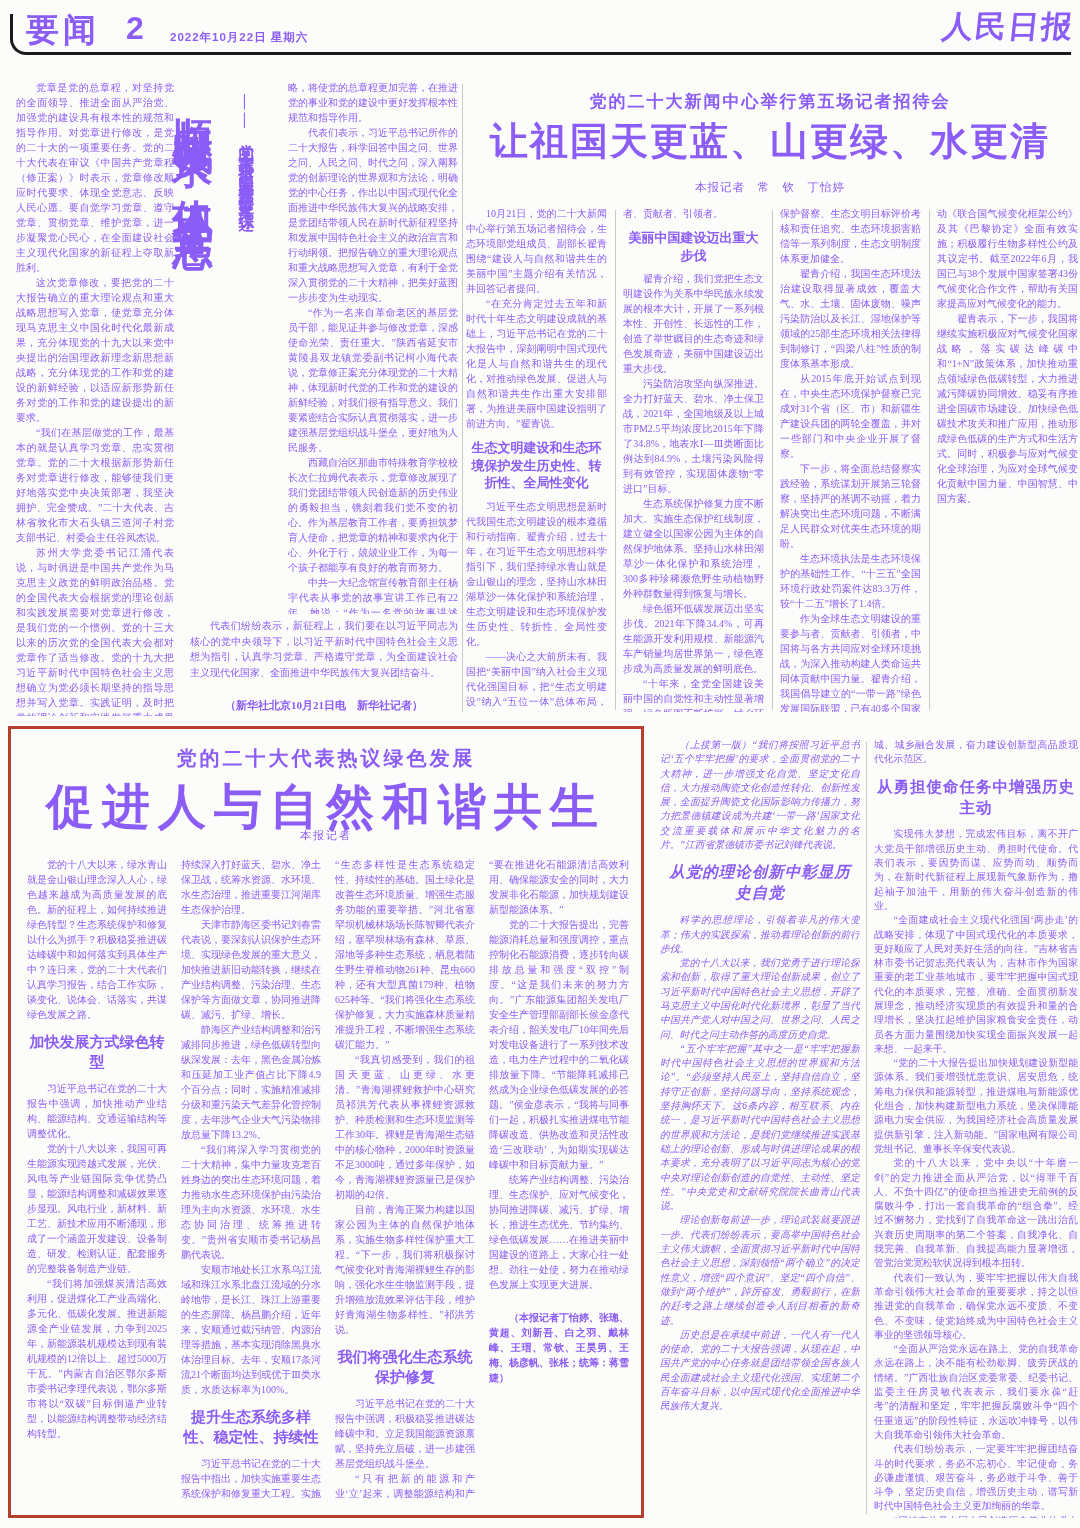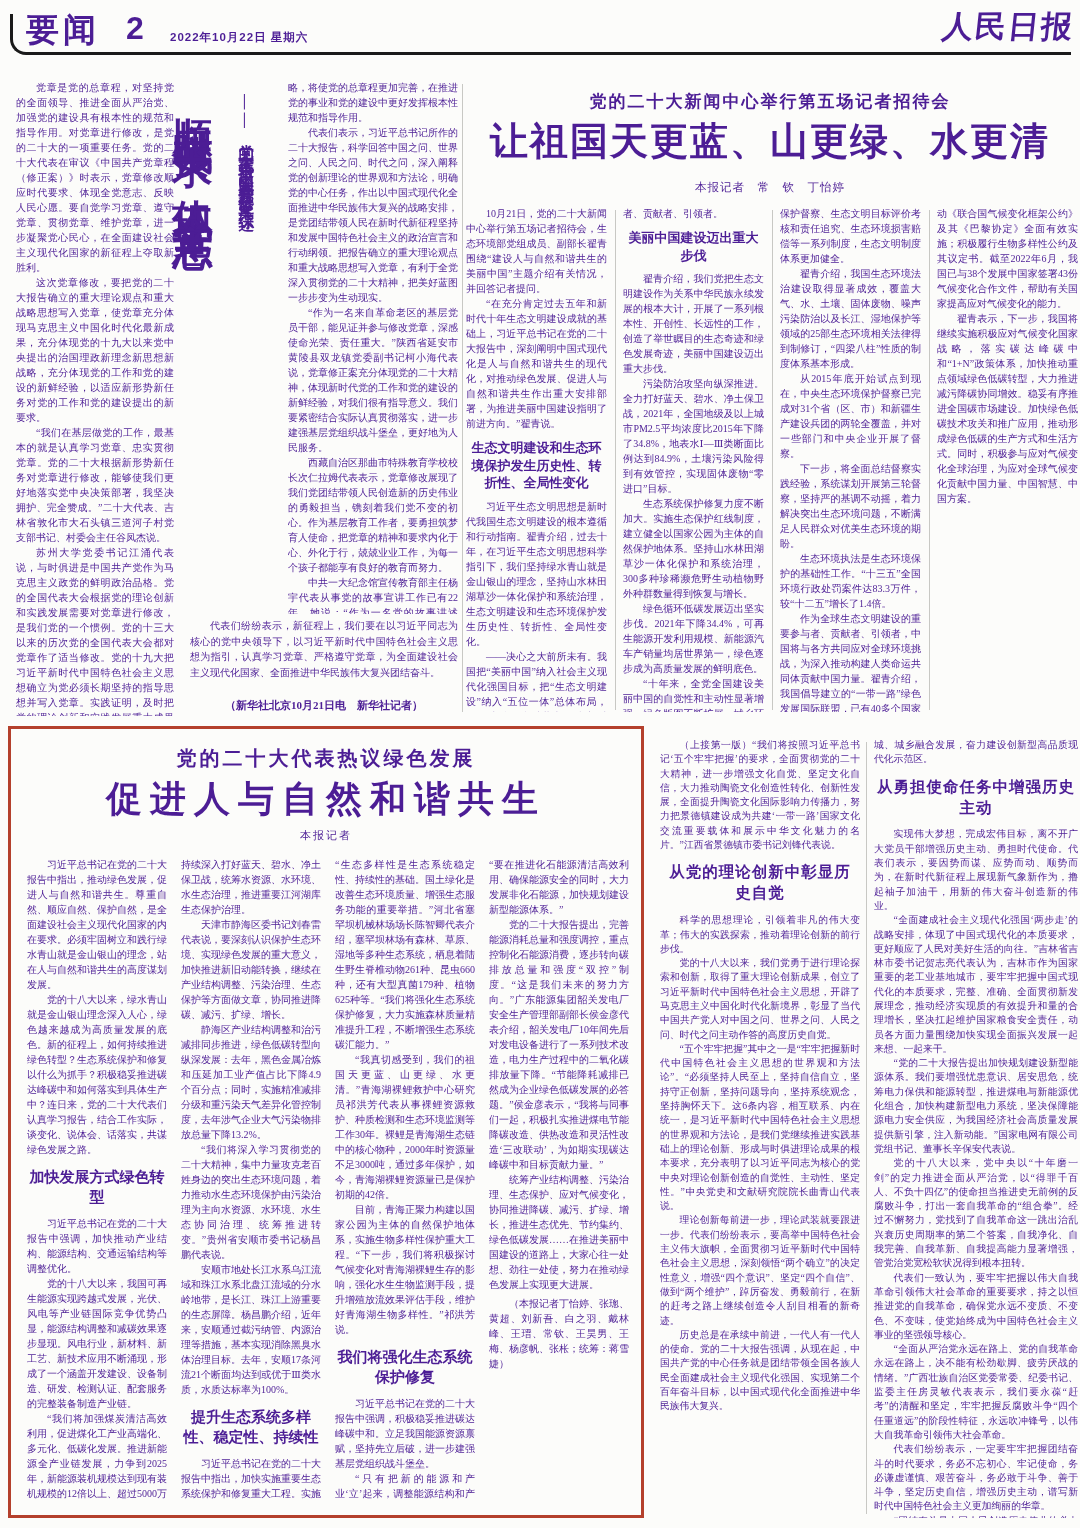--- a/index.html
+++ b/index.html
@@ -1,34 +1,34 @@
 <!DOCTYPE html>
 <html><head>
 <meta charset="utf-8">
 <style>
   html,body{margin:0;padding:0;background:#e8e8e6;}
-  .page{position:relative;width:1080px;height:1528px;background:#fcfcfa;color:#4c1d95;
+  .page{position:relative;width:1080px;height:1528px;background:#fcfcfa;color:#8b5cf6;
         font-family:"Liberation Serif","DejaVu Serif",serif;overflow:hidden;}
   
   .mh-rule{position:absolute;left:10px;top:14px;width:1058px;height:38px;
            border-left:3px solid #1a1a1a;border-bottom:3px solid #1a1a1a;border-bottom-left-radius:16px;}
   .mh-section{position:absolute;left:26px;top:8px;font-family:"Liberation Sans","DejaVu Sans",sans-serif;
               font-weight:900;font-size:33px;letter-spacing:4px;}
   .mh-page{position:absolute;left:126px;top:10px;font-family:"Liberation Sans","DejaVu Sans",sans-serif;
            font-weight:700;font-size:32px;}
   .mh-date{position:absolute;left:170px;top:30px;font-family:"Liberation Sans","DejaVu Sans",sans-serif;
            font-weight:700;font-size:11.5px;letter-spacing:1px;}
   .mh-logo{position:absolute;left:928px;top:6px;width:146px;text-align:right;font-weight:900;font-size:31px;
            letter-spacing:2px;transform:skewX(-6deg);font-family:"Liberation Serif","DejaVu Serif",serif;}
   
   .col{position:absolute;overflow:hidden;font-size:10px;line-height:1.5;}
   .dcol{font-size:9.8px;line-height:1.46;}
   .t-p{margin:0;text-indent:2em;text-align:justify;}
   .t-c{margin:0;text-align:justify;}
-  .t-cr{margin:4px 0 0 0;font-weight:400;text-align:justify;text-indent:2em;}
+  .t-cr{margin:18px 0 0 0;font-weight:700;text-align:justify;text-indent:2em;}
   .t-h{margin:8px 2px 7px 2px;text-align:center;font-family:"Liberation Sans","DejaVu Sans",sans-serif;
        font-weight:700;font-size:13px;line-height:1.35;text-indent:0;}
   .redbox .t-h{font-size:15px;margin:10px 2px 8px 2px;}
   .dcol .t-h{font-size:15.5px;margin:10px 2px 9px 2px;letter-spacing:1px;}
   
   .vhead{position:absolute;writing-mode:vertical-rl;font-family:"Liberation Sans","DejaVu Sans",sans-serif;
          font-weight:900;font-size:40px;letter-spacing:6px;line-height:1.15;}
   .vsub{position:absolute;writing-mode:vertical-rl;font-weight:700;font-size:15.5px;letter-spacing:3px;line-height:1.3;}
   .a-closing{position:absolute;font-size:10px;line-height:1.55;text-align:justify;text-indent:2em;overflow:hidden;}
   .a-credit{position:absolute;font-size:11px;font-weight:700;text-align:center;}
@@ -37,21 +37,21 @@
             font-weight:700;font-size:17px;letter-spacing:2px;}
   .b-headline{position:absolute;text-align:center;font-family:"Liberation Sans","DejaVu Sans",sans-serif;
               font-weight:900;font-size:38px;letter-spacing:2px;}
   .b-byline{position:absolute;text-align:center;font-size:11.5px;letter-spacing:1px;}
   .vr{position:absolute;width:1px;background:#c8c8c4;}
   
   .redbox{position:absolute;left:8px;top:726px;width:630px;height:786px;border:3.5px solid #b4402c;background:#fcfcfa;}
   .r-kicker{position:absolute;left:0;top:16px;width:100%;text-align:center;
             font-family:"Liberation Sans","DejaVu Sans",sans-serif;font-weight:700;font-size:20px;letter-spacing:3px;}
   .r-headline{position:absolute;left:0;top:46px;width:100%;text-align:center;
-              font-family:"Liberation Sans","DejaVu Sans",sans-serif;font-weight:900;font-size:36px;letter-spacing:8px;}
+              font-family:"Liberation Sans","DejaVu Sans",sans-serif;font-weight:900;font-size:48px;letter-spacing:8px;}
   .r-byline{position:absolute;left:0;top:99px;width:100%;text-align:center;font-size:11px;letter-spacing:2px;}
 </style>
 </head>
 <body>
 
 <div class="page">
 
   <div>
     <div class="mh-rule"></div>
     <div class="mh-section">要闻</div>
@@ -113,21 +113,20 @@
   <div class="col" style="left:937px;top:206px;width:141px;height:506px;">
       <div class="t-c">动《联合国气候变化框架公约》及其《巴黎协定》全面有效实施；积极履行生物多样性公约及其议定书。截至2022年6月，我国已与38个发展中国家签署43份气候变化合作文件，帮助有关国家提高应对气候变化的能力。</div>
       <div class="t-p">翟青表示，下一步，我国将继续实施积极应对气候变化国家战略，落实碳达峰碳中和“1+N”政策体系，加快推动重点领域绿色低碳转型，大力推进减污降碳协同增效。稳妥有序推进全国碳市场建设。加快绿色低碳技术攻关和推广应用，推动形成绿色低碳的生产方式和生活方式。同时，积极参与应对气候变化全球治理，为应对全球气候变化贡献中国力量、中国智慧、中国方案。</div>
     </div>
 
   <div class="redbox">
     <div class="r-kicker">党的二十大代表热议绿色发展</div>
     <div class="r-headline">促进人与自然和谐共生</div>
     <div class="r-byline">本报记者</div>
     <div class="col" style="left:16px;top:128px;width:140px;height:644px;">
-        <div class="t-p">习近平总书记在党的二十大报告中指出，推动绿色发展，促进人与自然和谐共生。尊重自然、顺应自然、保护自然，是全面建设社会主义现代化国家的内在要求。必须牢固树立和践行绿水青山就是金山银山的理念，站在人与自然和谐共生的高度谋划发展。</div>
         <div class="t-p">党的十八大以来，绿水青山就是金山银山理念深入人心，绿色越来越成为高质量发展的底色。新的征程上，如何持续推进绿色转型？生态系统保护和修复以什么为抓手？积极稳妥推进碳达峰碳中和如何落实到具体生产中？连日来，党的二十大代表们认真学习报告，结合工作实际，谈变化、说体会、话落实，共谋绿色发展之路。</div>
         <div class="t-h">加快发展方式绿色转型</div>
         <div class="t-p">习近平总书记在党的二十大报告中强调，加快推动产业结构、能源结构、交通运输结构等调整优化。</div>
         <div class="t-p">党的十八大以来，我国可再生能源实现跨越式发展，光伏、风电等产业链国际竞争优势凸显，能源结构调整和减碳效果逐步显现。风电行业，新材料、新工艺、新技术应用不断涌现，形成了一个涵盖开发建设、设备制造、研发、检测认证、配套服务的完整装备制造产业链。</div>
         <div class="t-p">“我们将加强煤炭清洁高效利用，促进煤化工产业高端化、多元化、低碳化发展。推进新能源全产业链发展，力争到2025年，新能源装机规模达到现有装机规模的12倍以上、超过5000万千瓦。”内蒙古自治区鄂尔多斯市委书记李理代表说，鄂尔多斯市将以“双碳”目标倒逼产业转型，以能源结构调整带动经济结构转型。</div>
       </div>
     <div class="col" style="left:170px;top:128px;width:140px;height:644px;">
         <div class="t-c">持续深入打好蓝天、碧水、净土保卫战，统筹水资源、水环境、水生态治理，推进重要江河湖库生态保护治理。</div>
         <div class="t-p">天津市静海区委书记刘春雷代表说，要深刻认识保护生态环境、实现绿色发展的重大意义，加快推进新旧动能转换，继续在产业结构调整、污染治理、生态保护等方面做文章，协同推进降碳、减污、扩绿、增长。</div>
         <div class="t-p">静海区产业结构调整和治污减排同步推进，绿色低碳转型向纵深发展：去年，黑色金属冶炼和压延加工业产值占比下降4.9个百分点；同时，实施精准减排分级和重污染天气差异化管控制度，去年涉气企业大气污染物排放总量下降13.2%。</div>
@@ -145,21 +144,21 @@
         <div class="t-p">“只有把新的能源和产业‘立’起来，调整能源结构和产业结构才有‘破’的基础。既要扩大新能源开发利用规模，确保‘立得住’；也要加速构建以新能源为主体的新型电力系统，驱动绿色低碳技术发展和加快推动产业转型，确保新能源‘立得稳’‘立得好’。”武钢认为。</div>
       </div>
     <div class="col" style="left:478px;top:128px;width:140px;height:644px;">
         <div class="t-c">“要在推进化石能源清洁高效利用、确保能源安全的同时，大力发展非化石能源，加快规划建设新型能源体系。”</div>
         <div class="t-p">党的二十大报告提出，完善能源消耗总量和强度调控，重点控制化石能源消费，逐步转向碳排放总量和强度“双控”制度。“这是我们未来的努力方向。”广东能源集团韶关发电厂安全生产管理部副部长侯金彦代表介绍，韶关发电厂10年间先后对发电设备进行了一系列技术改造，电力生产过程中的二氧化碳排放量下降。“节能降耗减排已然成为企业绿色低碳发展的必答题。”侯金彦表示，“我将与同事们一起，积极扎实推进煤电节能降碳改造、供热改造和灵活性改造‘三改联动’，为如期实现碳达峰碳中和目标贡献力量。”</div>
         <div class="t-p">统筹产业结构调整、污染治理、生态保护、应对气候变化，协同推进降碳、减污、扩绿、增长，推进生态优先、节约集约、绿色低碳发展……在推进美丽中国建设的道路上，大家心往一处想、劲往一处使，努力在推动绿色发展上实现更大进展。</div>
         <div class="t-cr">（本报记者丁怡婷、张璁、黄超、刘新吾、白之羽、戴林峰、王瑨、常钦、王昊男、王梅、杨彦帆、张枨；统筹：蒋雪婕）</div>
       </div>
   </div>
 
-  <div class="col dcol" style="left:660px;top:738px;width:200px;height:780px;">
+  <div class="col dcol" style="left:660px;top:738px;width:200px;height:780px;font-style:italic;">
       <div class="t-p">（上接第一版）“我们将按照习近平总书记‘五个牢牢把握’的要求，全面贯彻党的二十大精神，进一步增强文化自觉、坚定文化自信，大力推动陶瓷文化创造性转化、创新性发展，全面提升陶瓷文化国际影响力传播力，努力把景德镇建设成为共建‘一带一路’国家文化交流重要载体和展示中华文化魅力的名片。”江西省景德镇市委书记刘锋代表说。</div>
       <div class="t-h">从党的理论创新中彰显历史自觉</div>
       <div class="t-p">科学的思想理论，引领着非凡的伟大变革；伟大的实践探索，推动着理论创新的前行步伐。</div>
       <div class="t-p">党的十八大以来，我们党勇于进行理论探索和创新，取得了重大理论创新成果，创立了习近平新时代中国特色社会主义思想，开辟了马克思主义中国化时代化新境界，彰显了当代中国共产党人对中国之问、世界之问、人民之问、时代之问主动作答的高度历史自觉。</div>
       <div class="t-p">“五个牢牢把握”其中之一是“牢牢把握新时代中国特色社会主义思想的世界观和方法论”。“必须坚持人民至上，坚持自信自立，坚持守正创新，坚持问题导向，坚持系统观念，坚持胸怀天下。这6条内容，相互联系、内在统一，是习近平新时代中国特色社会主义思想的世界观和方法论，是我们党继续推进实践基础上的理论创新、形成与时俱进理论成果的根本要求，充分表明了以习近平同志为核心的党中央对理论创新创造的自觉性、主动性、坚定性。”中央党史和文献研究院院长曲青山代表说。</div>
       <div class="t-p">理论创新每前进一步，理论武装就要跟进一步。代表们纷纷表示，要高举中国特色社会主义伟大旗帜，全面贯彻习近平新时代中国特色社会主义思想，深刻领悟“两个确立”的决定性意义，增强“四个意识”、坚定“四个自信”、做到“两个维护”，踔厉奋发、勇毅前行，在新的赶考之路上继续创造令人刮目相看的新奇迹。</div>
       <div class="t-p">历史总是在承续中前进，一代人有一代人的使命。党的二十大报告强调，从现在起，中国共产党的中心任务就是团结带领全国各族人民全面建成社会主义现代化强国、实现第二个百年奋斗目标，以中国式现代化全面推进中华民族伟大复兴。</div>
     </div>
   <div class="vr" style="left:866px;top:742px;height:772px;"></div>
   <div class="col dcol" style="left:874px;top:738px;width:204px;height:780px;">

